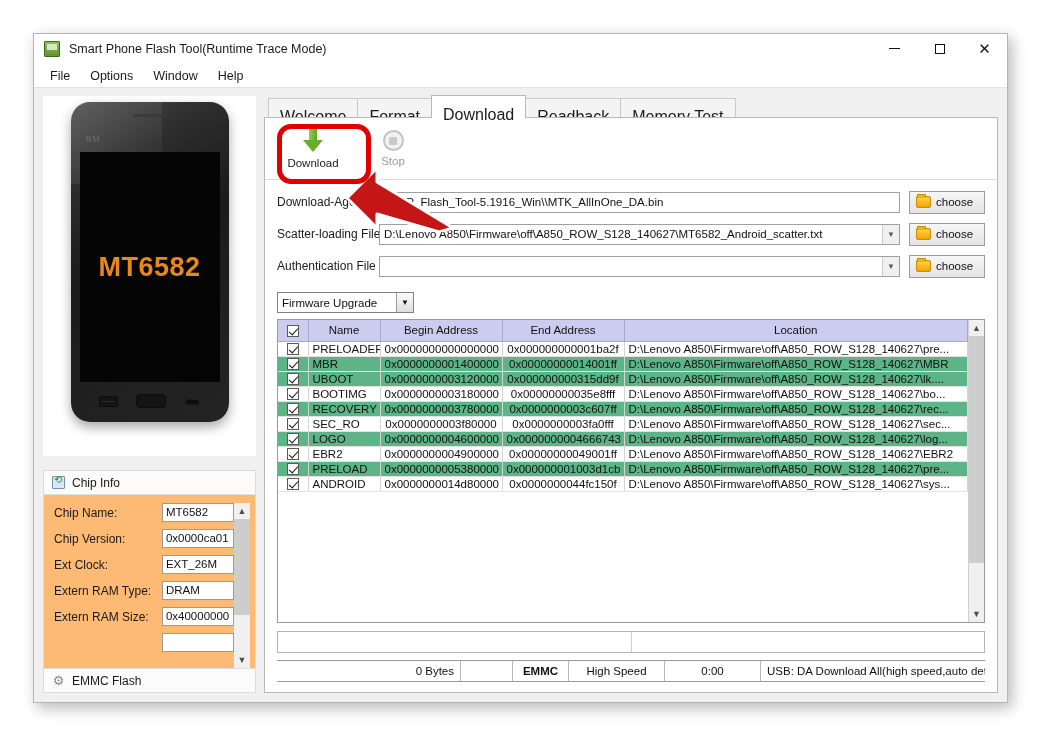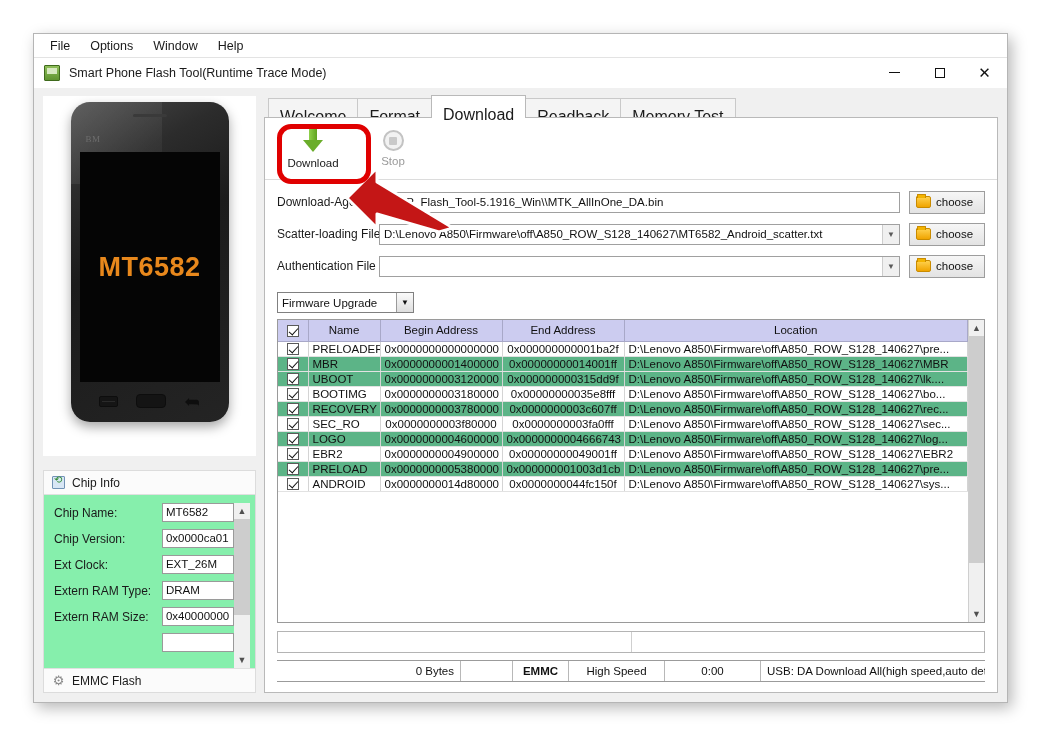--- a/index.html
+++ b/index.html
@@ -148,21 +148,21 @@
   }
   .pkey { color:#111; }
   .pkey-menu { width:19px; height:11px; border:1.5px solid #0d0d0d; border-radius:2px; position:relative; background:#151515;}
   .pkey-menu::after { content:""; position:absolute; left:2px; right:2px; top:4px; height:1.5px; background:#2a2a2a;}
   .pkey-home { width:30px; height:14px; border:1.5px solid #0d0d0d; border-radius:4px; background:#141414;}
   .pkey-back { font-size:19px; color:#0e0e0e; line-height:1; transform: scaleX(-1);}
 
   
   #chip-info-box {
     flex: 1 1 auto;
-    background: #86efac;
+    background: #fdba74;
     border: 1px solid #dcdcdc;
     display: flex;
     flex-direction: column;
     min-height: 0;
   }
   .group-header {
     height: 24px;
     display: flex; align-items: center; gap: 7px;
     padding: 0 8px;
     border-bottom: 1px solid #e0e0e0;
@@ -524,41 +524,41 @@
   .s-w4 { flex: 0 0 56px; }
   .s-w5 { flex: 0 0 96px; }
   .s-w6 { flex: 0 0 96px; }
   .s-w7 { flex: 1 1 auto; border-right: none; }
 </style>
 </head>
 <body>
 
 <div id="app-window">
 
-  <div id="menu-bar">
-    <div class="menu-item">File</div>
-    <div class="menu-item">Options</div>
-    <div class="menu-item">Window</div>
-    <div class="menu-item">Help</div>
-  </div>
-
   <div id="title-bar">
     <div id="app-icon"></div>
     <div id="title-text">Smart Phone Flash Tool(Runtime Trace Mode)</div>
     <div id="win-controls">
       <div class="win-btn">
           <i class="glyph-min"></i>
         </div>
       <div class="win-btn">
           <i class="glyph-max"></i>
         </div>
       <div class="win-btn">
           <span class="glyph-close">✕</span>
         </div>
     </div>
+  </div>
+
+  <div id="menu-bar">
+    <div class="menu-item">File</div>
+    <div class="menu-item">Options</div>
+    <div class="menu-item">Window</div>
+    <div class="menu-item">Help</div>
   </div>
 
   <div id="body-area">
 
     <div id="left-col">
 
       <div id="phone-panel">
         <div id="phone">
           <div id="phone-gloss"></div>
           <div id="phone-speaker"></div>

